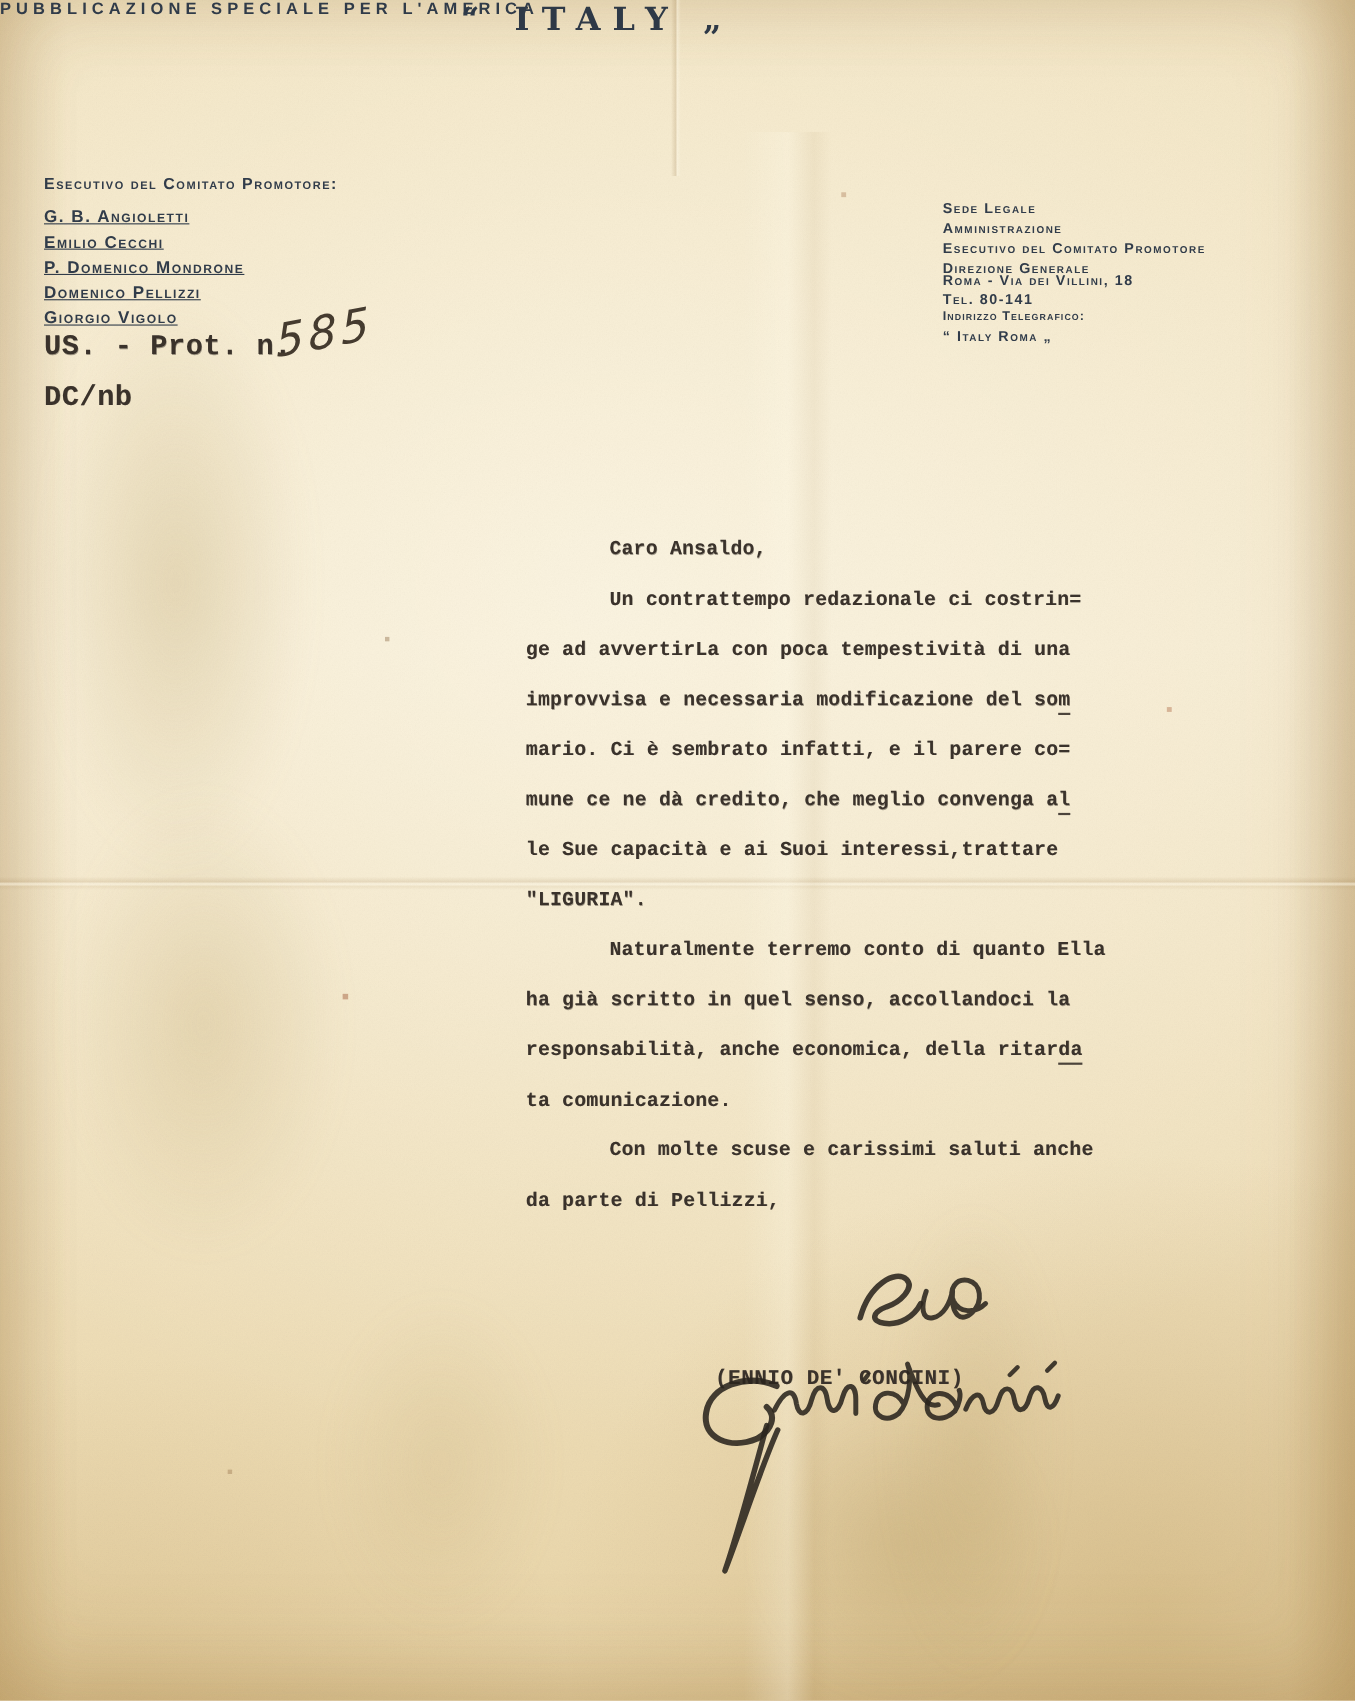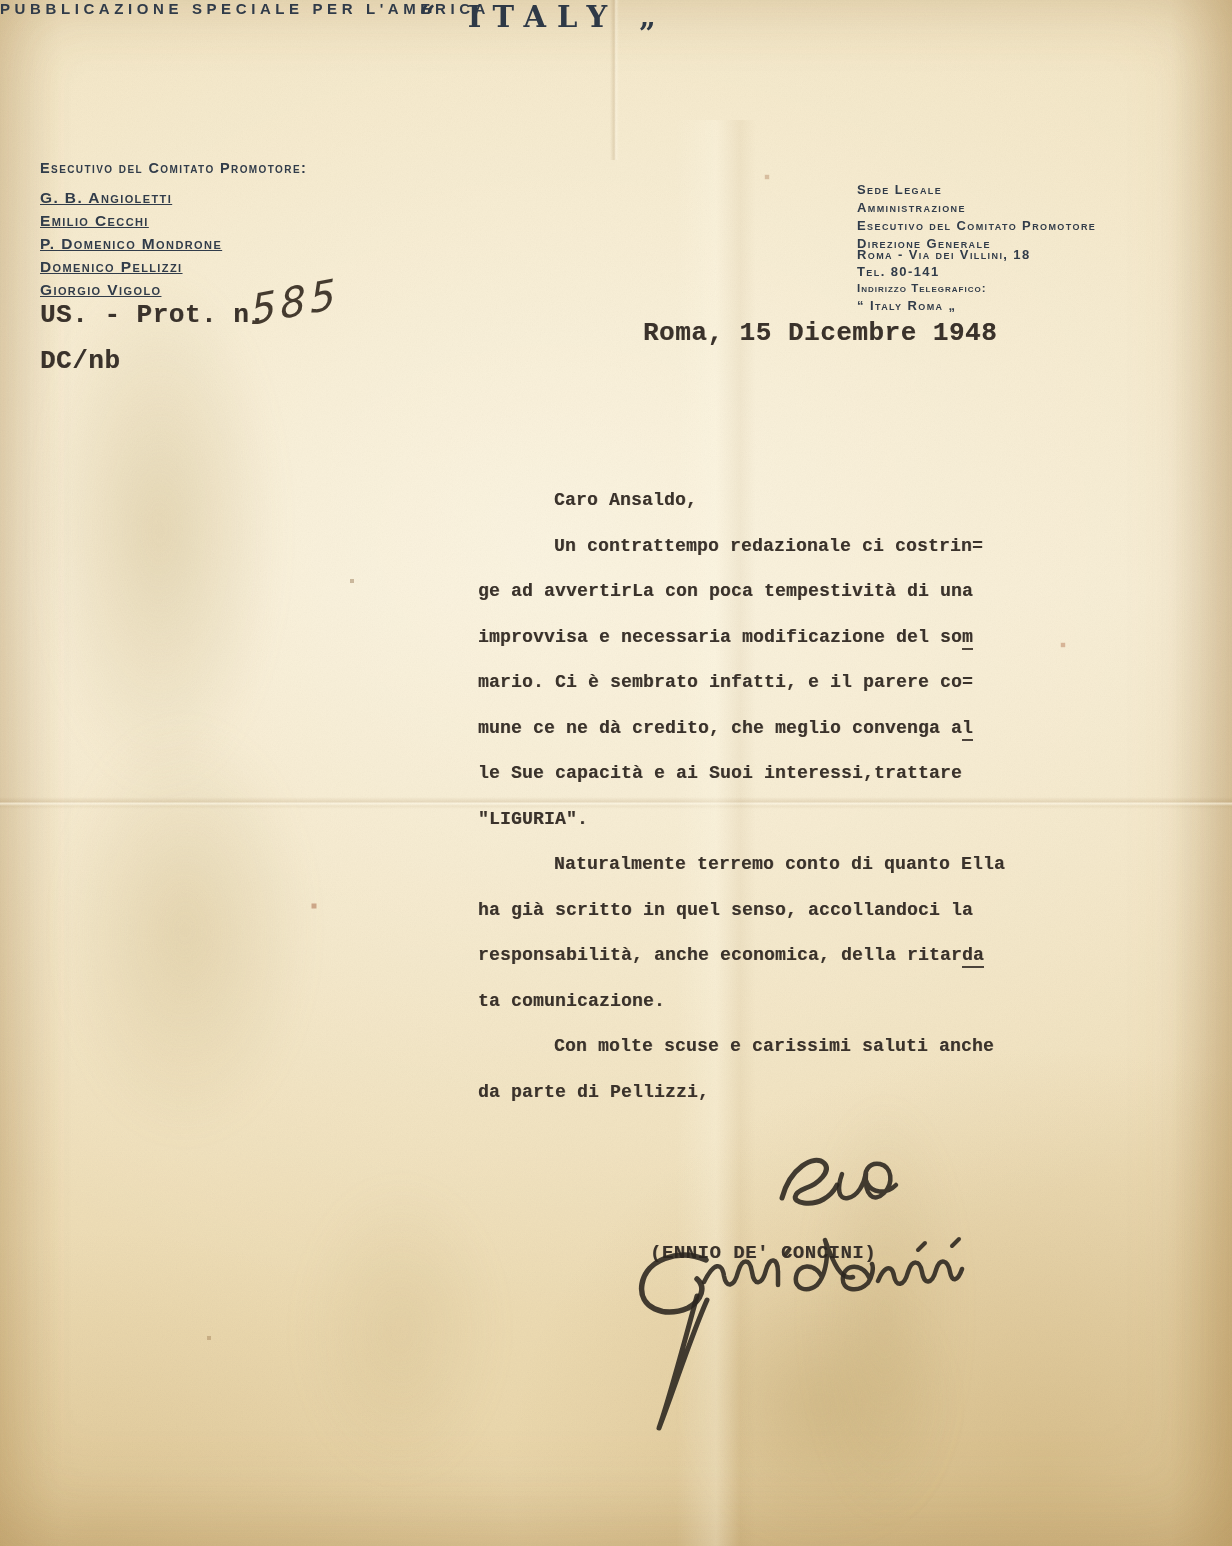--- a/index.html
+++ b/index.html
@@ -126,21 +126,20 @@
         <div>Roma - Via dei Villini, 18</div>
         <div>Tel. 80-141</div>
       </div>
     <div class="tg-label">Indirizzo Telegrafico:</div>
     <div>“ Italy Roma „</div>
   </div>
 
   <div class="abs typed prot">US. - Prot. n.</div>
   <div class="abs hand-number">585</div>
   <div class="abs typed initials">DC/nb</div>
-  <div class="abs typed dateline">Roma, 15 Dicembre 1948</div>
 
   <div class="abs typed bodytext">
     <div class="tline ind">Caro Ansaldo,</div>
     <div>
         <div class="tline ind"><span>Un contrattempo redazionale ci costrin=</span></div>
         <div class="tline"><span>ge ad avvertirLa con poca tempestività di una</span></div>
         <div class="tline"><span>improvvisa e necessaria modificazione del so</span><span class="u">m</span></div>
         <div class="tline"><span>mario. Ci è sembrato infatti, e il parere co=</span></div>
         <div class="tline"><span>mune ce ne dà credito, che meglio convenga a</span><span class="u">l</span></div>
         <div class="tline"><span>le Sue capacità e ai Suoi interessi,trattare</span></div>

